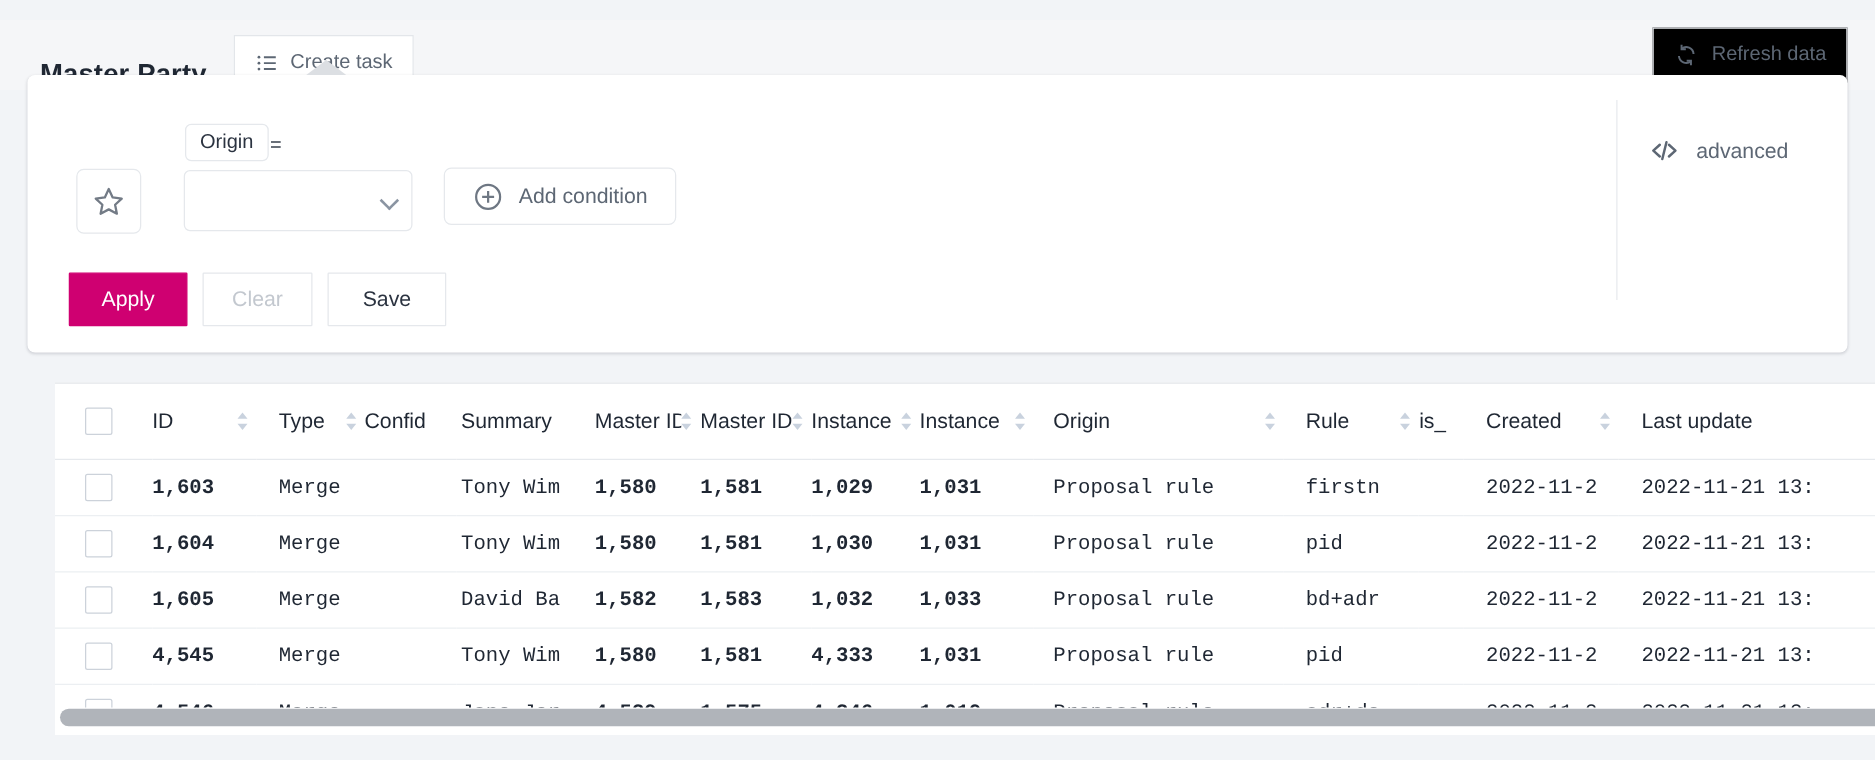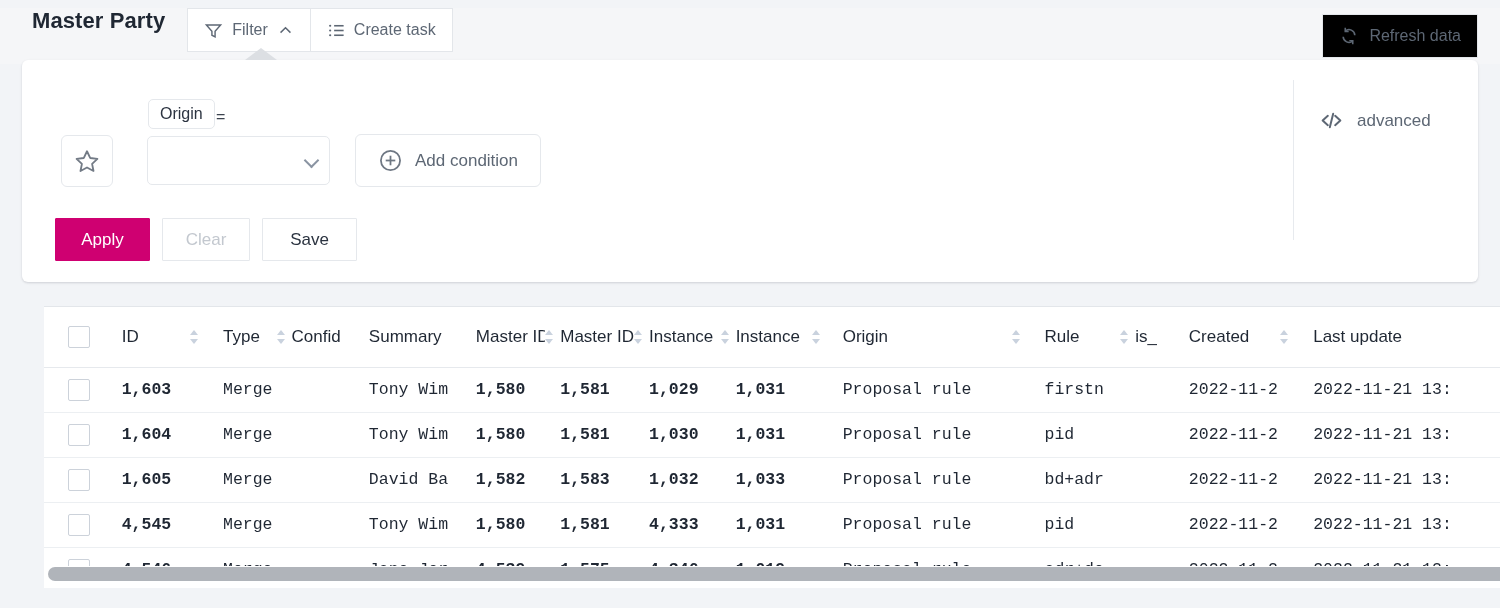--- a/index.html
+++ b/index.html
@@ -6,23 +6,23 @@
   html, body {
     width: 1500px; height: 608px;
     background: #f2f4f7;
     font-family: "Liberation Sans", sans-serif;
     overflow: hidden;
   }
   .page { position: relative; width: 1500px; height: 608px; background:#f2f4f7; }
 
   
   .topbar {
-    position:absolute; left:0; top:8px; width:1500px; height:56px;
+    position:absolute; left:0; top:16px; width:1500px; height:56px;
     background:#f5f6f8;
-    display:flex; align-items:flex-start;
+    display:flex; align-items:flex-end;
   }
   .page-title {
     margin-left:32px; font-size:22px; font-weight:700; color:#1f2733;
     letter-spacing:.1px; white-space:nowrap;
   }
   .btn-group { margin-left:22px; display:flex; align-items:stretch; height:44px; }
   .tb-btn {
     display:flex; align-items:center; gap:9px;
     background:#fff; border:1px solid #e3e6ea;
     padding:0 16px; height:44px; cursor:pointer;
@@ -70,21 +70,21 @@
     position:absolute; left:125px; top:76px; width:183px; height:49px;
     border:1px solid #e5e8ec; border-radius:5px; background:#fff;
     cursor:pointer;
   }
   .chev {
     position:absolute; right:12px; top:18px;
     width:11px; height:11px; border-right:2px solid #8a94a2; border-bottom:2px solid #8a94a2;
     transform:rotate(45deg);
   }
   .add-cond {
-    position:absolute; left:333px; top:74px; height:53px;
+    position:absolute; left:333px; top:74px; height:46px;
     border:1px solid #e5e8ec; border-radius:6px; background:#fff;
     display:flex; align-items:center; gap:12px; padding:1px 22px; cursor:pointer;
     font-size:17px; color:#5d6774; white-space:nowrap;
   }
 
   .divider-v {
     position:absolute; left:1271px; top:20px; width:1px; height:160px; background:#e7eaee;
   }
   .advanced {
     position:absolute; left:1297px; top:48px;
@@ -159,33 +159,20 @@
 </style>
 </head>
 <body>
 
 <div class="page">
 
   <div class="topbar">
     <div class="page-title">Master Party</div>
 
     <div class="btn-group">
-      <div class="tb-btn">
-        <span class="ico">
-          <svg width="19" height="19" viewBox="0 0 24 24" fill="none" stroke="#5d6774" stroke-width="1.8">
-            <polygon points="3,5 21,5 14,13 14,20 10,18 10,13"></polygon>
-          </svg>
-        </span>
-        <span class="label">Filter</span>
-        <span class="ico">
-          <svg width="17" height="17" viewBox="0 0 24 24" fill="none" stroke="#5d6774" stroke-width="2">
-            <polyline points="5,15 12,8 19,15"></polyline>
-          </svg>
-        </span>
-      </div>
 
       <div class="tb-btn">
         <span class="ico">
           <svg width="19" height="19" viewBox="0 0 24 24" fill="none" stroke="#5d6774" stroke-width="2">
             <circle cx="4" cy="6" r="1.4" fill="#5d6774" stroke="none"></circle>
             <circle cx="4" cy="12" r="1.4" fill="#5d6774" stroke="none"></circle>
             <circle cx="4" cy="18" r="1.4" fill="#5d6774" stroke="none"></circle>
             <line x1="9" y1="6" x2="21" y2="6"></line>
             <line x1="9" y1="12" x2="21" y2="12"></line>
             <line x1="9" y1="18" x2="21" y2="18"></line>

